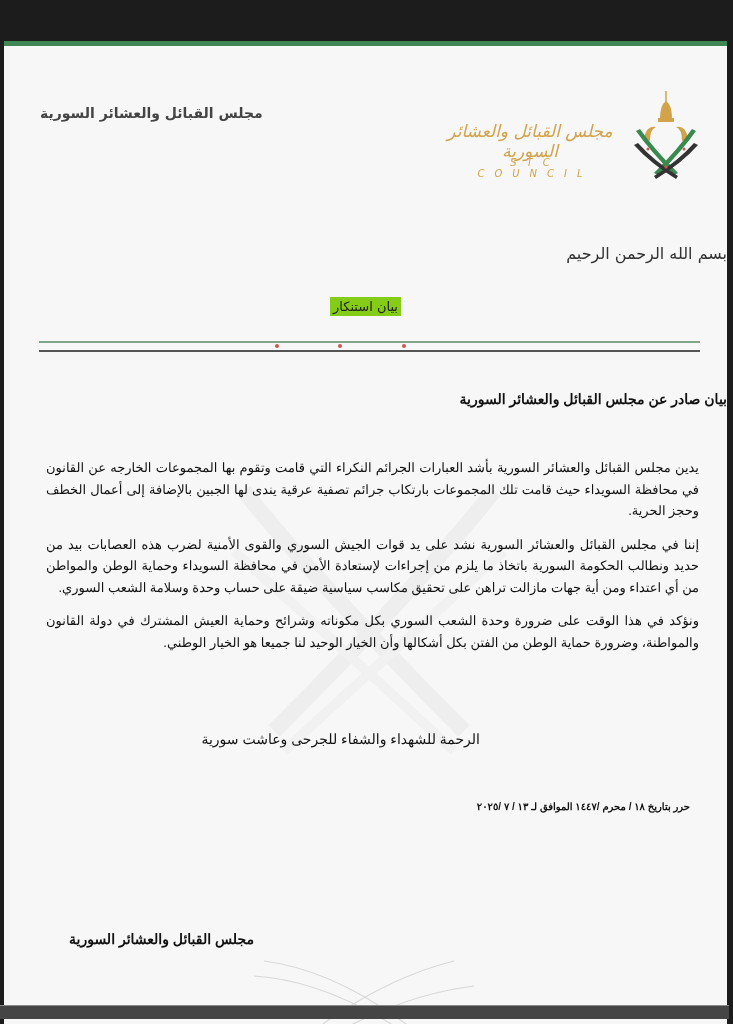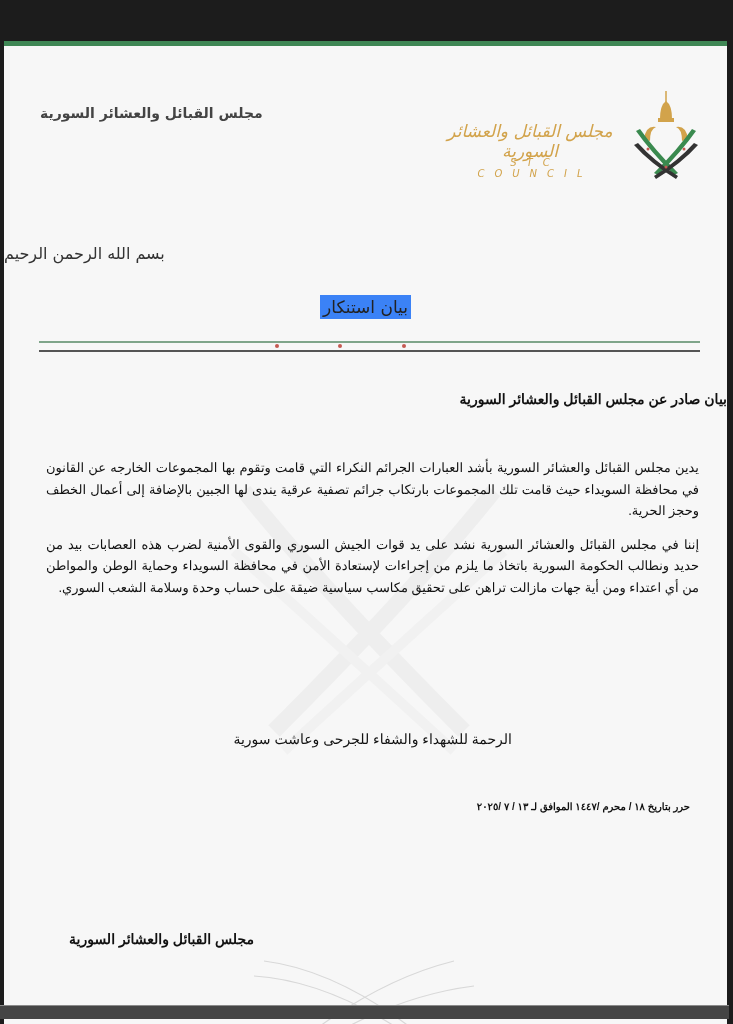--- a/index.html
+++ b/index.html
@@ -36,49 +36,49 @@
       font-family: "DejaVu Serif", serif; font-size: 17px; color: #d2a34b;
       direction: rtl; text-align: center; letter-spacing: 0px; font-style: italic;
     }
     .logo-en {
       position: absolute; left: 20px; top: 68px; width: 170px;
       font-family: "DejaVu Sans", sans-serif; font-size: 10px; color: #d2a34b;
       letter-spacing: 10px; text-align: center; font-style: italic;
     }
     .logo-emblem { position: absolute; left: 200px; top: 0; width: 72px; height: 92px; }
     .basmala {
-      position: absolute; left: 0; width: 723px; top: 203px; text-align: left;
+      position: absolute; left: 0; width: 723px; top: 203px; text-align: right;
       font-family: "DejaVu Sans", sans-serif; font-size: 16px; color: #333; direction: rtl;
     }
     .subtitle {
       position: absolute; left: 0; width: 723px; top: 256px; text-align: center;
       direction: rtl;
     }
     .subtitle span {
-      font-family: "DejaVu Sans", sans-serif; font-size: 17px; color: #222;
-      background: #3b82f6; padding: 2px 3px;
+      font-family: "DejaVu Sans", sans-serif; font-size: 13px; color: #222;
+      background: #84cc16; padding: 2px 3px;
     }
     .divider-green { position: absolute; left: 35px; top: 300px; width: 661px; height: 2px; background: #7fa58a; }
     .divider-dark { position: absolute; left: 35px; top: 309px; width: 661px; height: 2px; background: #555; }
     .dot { position: absolute; top: 303px; width: 4px; height: 4px; border-radius: 50%; background: #c45a52; }
     .watermark { position: absolute; left: 200px; top: 390px; width: 330px; height: 330px; opacity: 0.5; }
     .watermark-bottom { position: absolute; left: 250px; top: 910px; width: 230px; height: 95px; }
     .statement-title {
       position: absolute; left: 0; width: 723px; top: 350px; text-align: right;
       font-weight: bold; font-size: 14px; color: #111; direction: rtl;
     }
     .body-text {
       position: absolute; left: 42px; width: 653px; top: 416px;
       direction: rtl; text-align: justify; color: #111;
       font-size: 13px; line-height: 21.5px;
     }
     .body-text p { margin: 0 0 12px 0; }
     .closing {
       position: absolute; left: 0; width: 476px; top: 690px; text-align: right;
-      font-size: 14px; color: #111; direction: rtl; padding-left: 32px;
+      font-size: 14px; color: #111; direction: rtl;
     }
     .date {
       position: absolute; left: 340px; width: 346px; top: 760px; text-align: right;
       font-weight: bold; font-size: 10px; color: #111; direction: rtl;
     }
     .signature {
       position: absolute; left: 40px; width: 210px; top: 890px; text-align: right;
       font-weight: bold; font-size: 14px; color: #111; direction: rtl;
     }
   </style>
@@ -125,20 +125,21 @@
     <path d="M290 60 Q210 160 70 300" stroke="#e6e6e6" stroke-width="16" fill="none"></path>
     <path d="M30 120 Q130 210 250 320" stroke="#ececec" stroke-width="10" fill="none"></path>
     <path d="M300 120 Q200 210 80 320" stroke="#ececec" stroke-width="10" fill="none"></path>
   </svg>
 
   <div class="statement-title">بيان صادر عن  مجلس القبائل والعشائر السورية</div>
 
   <div class="body-text">
     <p>يدين مجلس القبائل والعشائر السورية بأشد العبارات الجرائم النكراء التي قامت وتقوم بها المجموعات الخارجه عن القانون في محافظة السويداء حيث قامت تلك المجموعات بارتكاب جرائم تصفية عرقية  يندى لها الجبين بالإضافة إلى أعمال الخطف وحجز الحرية.</p>
     <p>إننا في مجلس القبائل والعشائر السورية نشد على يد قوات الجيش السوري والقوى الأمنية لضرب هذه العصابات بيد من حديد ونطالب الحكومة السورية باتخاذ ما يلزم من إجراءات لإستعادة الأمن في محافظة السويداء وحماية الوطن والمواطن من أي اعتداء ومن أية جهات مازالت تراهن على تحقيق مكاسب سياسية ضيقة على حساب وحدة وسلامة الشعب السوري.</p>
+    <p>ونؤكد في هذا الوقت على ضرورة وحدة الشعب السوري بكل مكوناته وشرائح وحماية العيش المشترك في دولة القانون والمواطنة، وضرورة حماية الوطن من الفتن بكل أشكالها وأن الخيار الوحيد لنا جميعا هو الخيار الوطني.</p>
   </div>
 
   <div class="closing">الرحمة للشهداء والشفاء للجرحى وعاشت سورية</div>
   <div class="date">حرر بتاريخ ١٨ / محرم /١٤٤٧ الموافق لـ ١٣ / ٧ /٢٠٢٥</div>
   <div class="signature">مجلس القبائل والعشائر السورية</div>
 
   <svg class="watermark-bottom" viewBox="0 0 230 95">
     <path d="M0 25 Q80 30 170 95" stroke="#d8d8d8" stroke-width="1.2" fill="none"></path>
     <path d="M200 10 Q120 30 40 95" stroke="#d8d8d8" stroke-width="1.2" fill="none"></path>
     <path d="M10 10 Q90 20 180 95" stroke="#d8d8d8" stroke-width="1.2" fill="none"></path>

